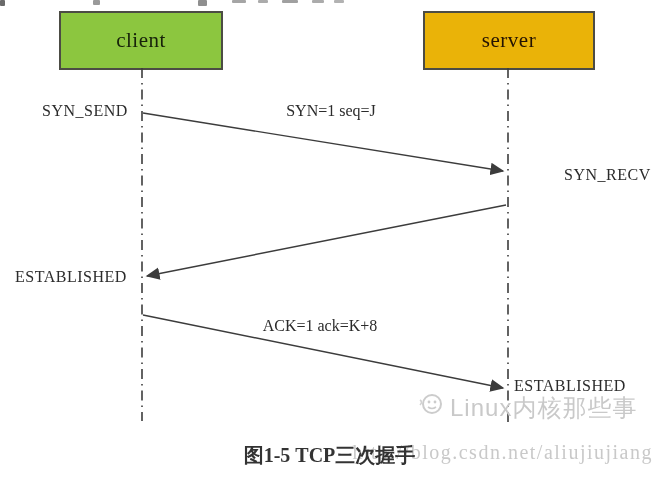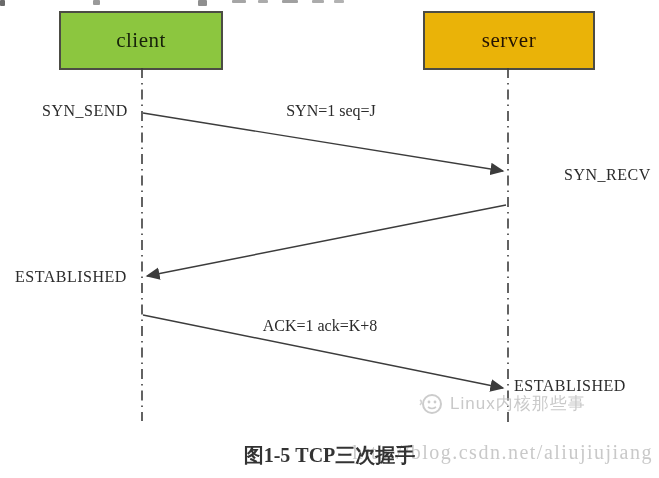--- a/index.html
+++ b/index.html
@@ -25,21 +25,21 @@
   #caption{
     position:absolute;left:0;top:442px;width:659px;text-align:center;
     font-weight:bold;font-size:20px;color:#333333;z-index:3;
   }
   
   .wm{position:absolute;color:#c9c9c9;z-index:1;}
   #wm-url{
     top:441px;right:6px;font-size:20px;letter-spacing:1.5px;
     font-family:"Liberation Serif","DejaVu Serif",serif;
   }
-  #wm-brand{top:392px;left:450px;font-size:17px;letter-spacing:1px;
+  #wm-brand{top:392px;left:450px;font-size:24px;letter-spacing:1px;
     font-family:"Liberation Sans","DejaVu Sans",sans-serif;}
   #wm-logo{position:absolute;left:417px;top:390px;width:28px;height:28px;z-index:1;}
   #established-right{z-index:2;background:transparent;}
   
   .frag{position:absolute;background:#6a6a6a;border-radius:1px;}
 </style>
 </head>
 <body>
 
 <div id="stage">

